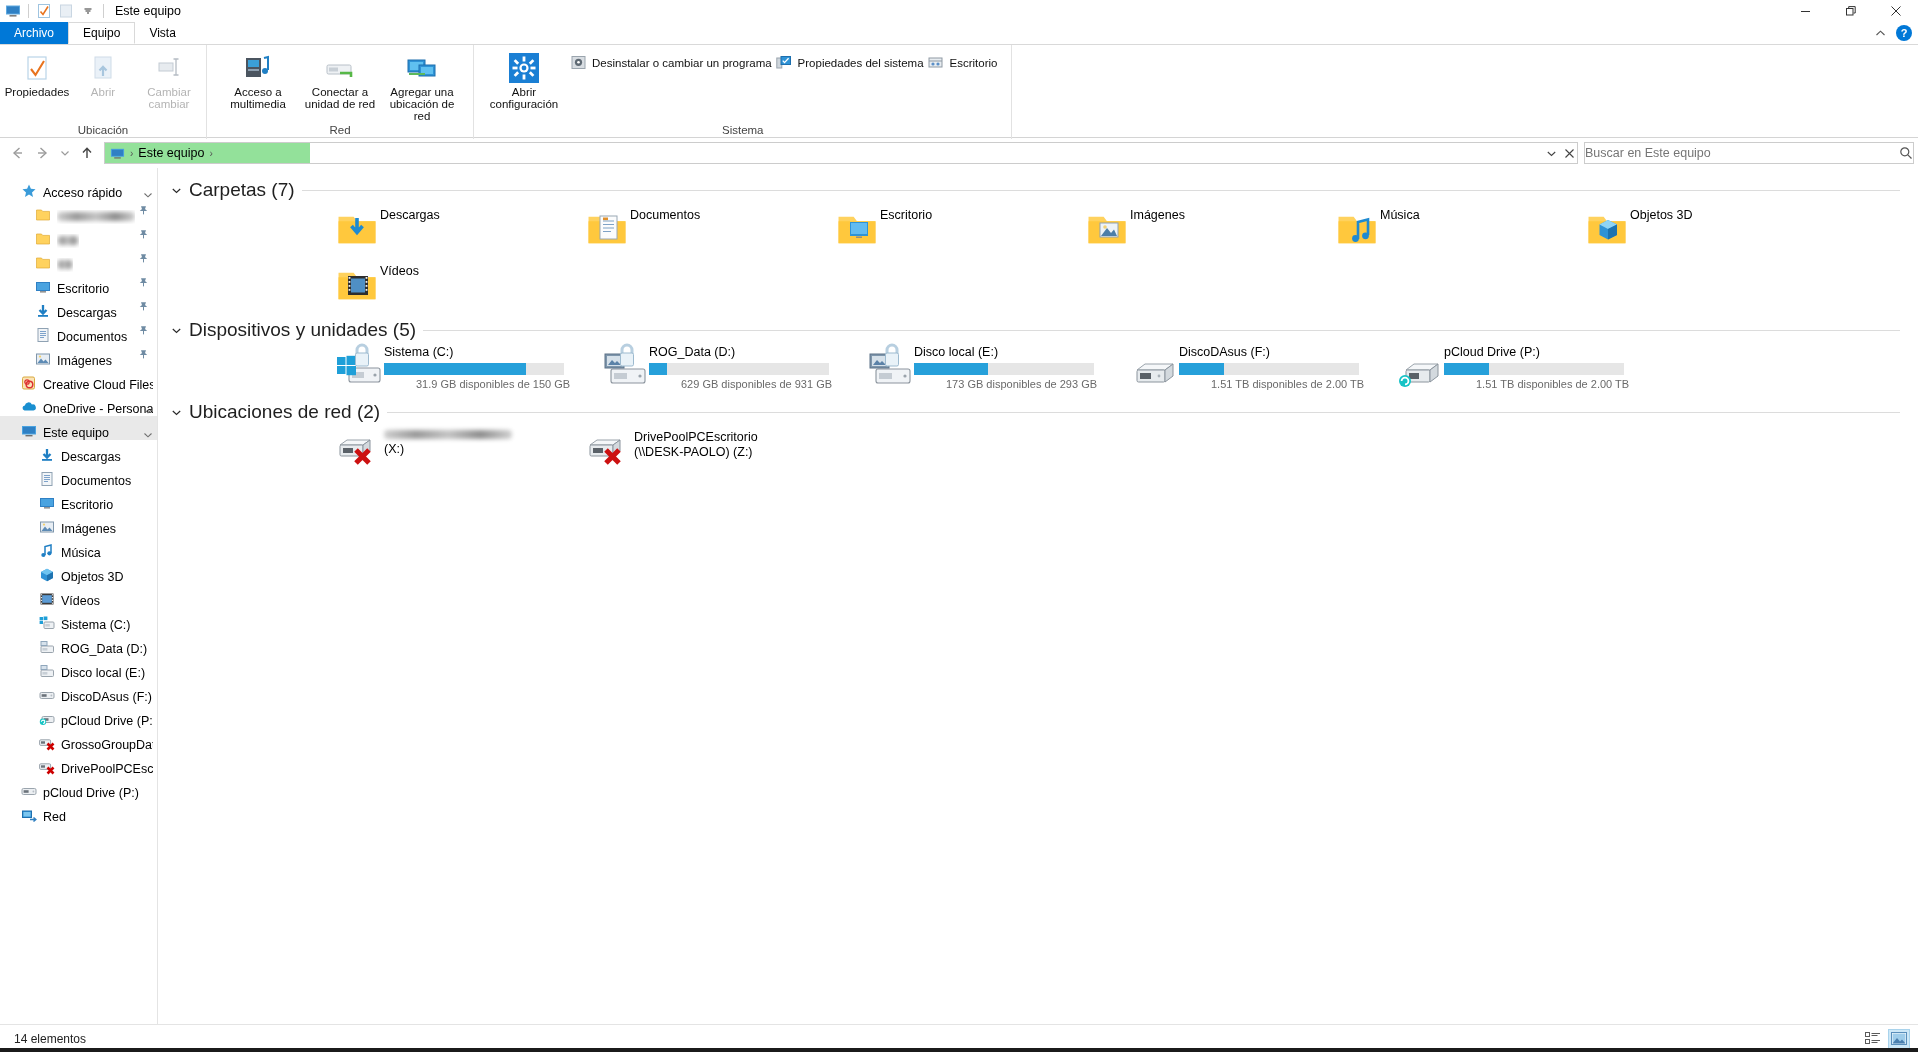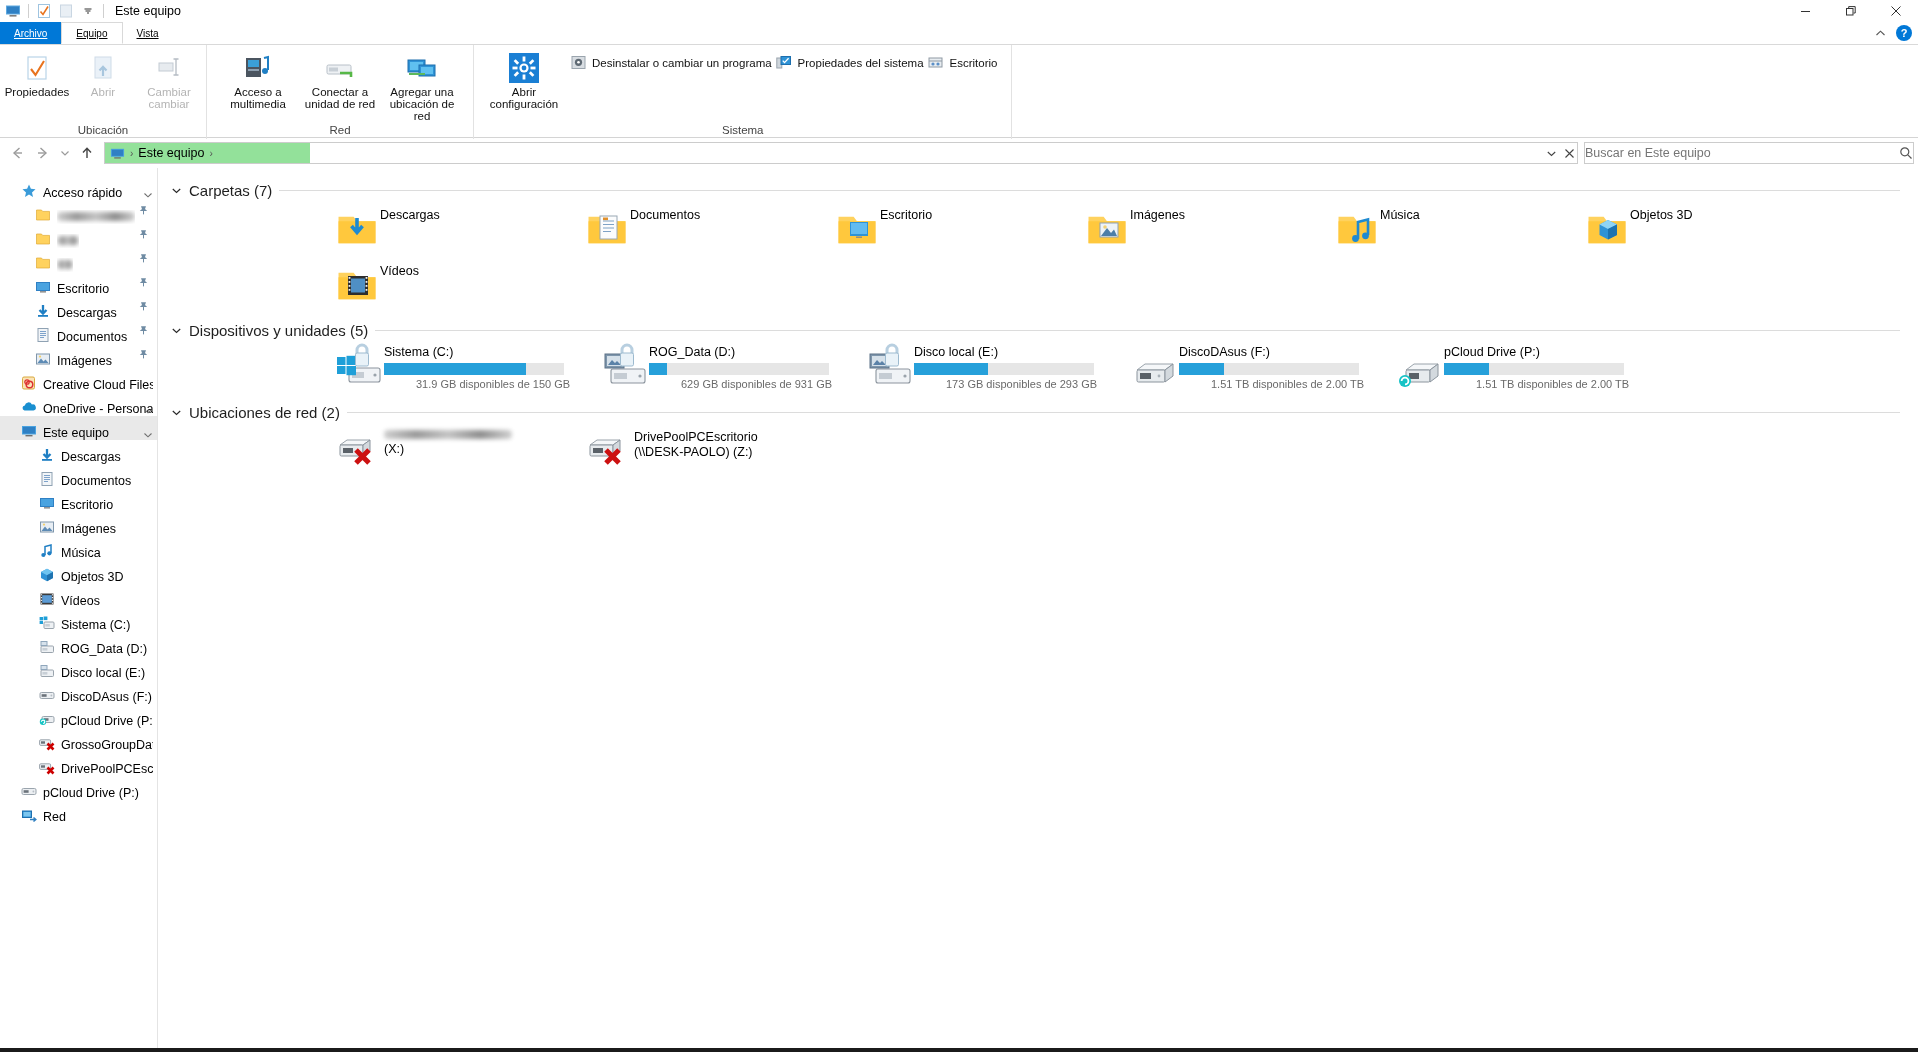--- a/index.html
+++ b/index.html
@@ -18,21 +18,21 @@
   .qat { display: flex; align-items: center; gap: 2px; padding-left: 3px; height: 22px; }
   .qat-ico { width: 20px; height: 20px; display: flex; align-items: center; justify-content: center; }
   .qat-sep { width: 1px; height: 14px; background: #cfcfcf; margin: 0 3px; }
   .title-text { font-size: 12.5px; color: #000; margin-left: 6px; }
   .winbtns { position: absolute; right: 0; top: 0; display: flex; height: 22px; }
   .winbtn { width: 45px; height: 22px; display: flex; align-items: center; justify-content: center; }
   .winbtn svg { display: block; }
 
   
   .tabstrip { height: 22px; display: flex; align-items: stretch; background: #fff; position: relative; flex: 0 0 22px; }
-  .tab { padding: 0 14px; display: flex; align-items: center; font-size: 10px; color: #000; height: 22px; text-decoration: underline; }
+  .tab { padding: 0 14px; display: flex; align-items: center; font-size: 12px; color: #000; height: 22px; }
   .tab.file { background: #0078d7; color: #fff; }
   .tab.active { background: #fff; border: 1px solid #d9d9d9; border-bottom: 1px solid #fff; position: relative; z-index: 3; }
   .tab-right { position: absolute; right: 6px; top: 0; height: 22px; display: flex; align-items: center; gap: 9px; }
   .chev-up { width: 14px; height: 14px; display:flex; align-items:center; justify-content:center; }
   .help-btn { width: 16px; height: 16px; border-radius: 50%; background: #0078d7; color: #fff; font-size: 11px;
               display: flex; align-items: center; justify-content: center; font-weight: bold; }
 
   
   .ribbon { height: 94px; background: #fff; border-top: 1px solid #d9d9d9; border-bottom: 1px solid #d4d4d4;
             display: flex; align-items: stretch; flex: 0 0 94px; position: relative; }
@@ -80,21 +80,21 @@
   .lvl2 { padding-left: 38px; }
   .pin { position: absolute; right: 8px; top: 5px; }
   .blur-txt { height: 9px; border-radius: 4px;
               background: linear-gradient(90deg,#cfcfcf,#9a9a9a,#c4c4c4,#8f8f8f,#d0d0d0); filter: blur(2.2px); }
   .chev-side { position: absolute; right: 4px; width: 10px; height: 10px; }
 
   
   .content { flex: 1; position: relative; overflow: hidden; padding: 12px 0 0 0; }
   .grouphdr { display: flex; align-items: center; gap: 7px; padding: 0 18px 0 12px; height: 20px; }
   .grouphdr .chev { width: 12px; height: 12px; display: flex; align-items: center; justify-content: center; }
-  .grouphdr .gt { font-size: 15px; color: #1f1f1f; white-space: nowrap; }
+  .grouphdr .gt { font-size: 19px; color: #1f1f1f; white-space: nowrap; }
   .grouphdr .rule { flex: 1; height: 1px; background: #dcdcdc; }
 
   .tiles { display: flex; flex-wrap: wrap; padding-left: 176px; }
   .tile { width: 250px; height: 56px; display: flex; align-items: flex-start; padding-top: 4px; }
   .tile .ic { width: 46px; height: 48px; display: flex; align-items: center; justify-content: center; flex: 0 0 46px; }
   .tile .nm { font-size: 12.5px; margin-top: 4px; line-height: 15px; }
 
   .drives { display: flex; flex-wrap: wrap; padding-left: 176px; }
   .drive { width: 265px; height: 56px; display: flex; align-items: flex-start; padding-top: 4px; }
   .drive .ic { width: 50px; height: 46px; display: flex; align-items: flex-end; justify-content: center; flex: 0 0 50px;
@@ -976,15 +976,34 @@
             <span class="nm">
               <span style="display:block">DrivePoolPCEscritorio</span>
               <span style="display:block">(\\DESK-PAOLO) (Z:)</span>
             </span>
           </div>
         </div>
 
     </div>
   </div>
 
+  <div class="statusbar">
+    <span class="status-txt">14 elementos</span>
+    <span class="viewtoggle">
+      <span class="vbtn">
+        <svg width="16" height="14" viewBox="0 0 16 14">
+            <rect x="0.5" y="0.5" width="4" height="4" fill="none" stroke="#5a5a5a"></rect>
+            <rect x="0.5" y="7.5" width="4" height="4" fill="none" stroke="#5a5a5a"></rect>
+            <path d="M6.5 1.5 H15 M6.5 3.5 H12.5 M6.5 8.5 H15 M6.5 10.5 H12.5" stroke="#5a5a5a"></path>
+          </svg>
+      </span>
+      <span class="vbtn active">
+        <svg width="16" height="13" viewBox="0 0 16 13">
+            <rect x="0.5" y="0.5" width="15" height="12" fill="#fff" stroke="#5a8fbb"></rect>
+            <rect x="1.5" y="1.5" width="13" height="10" fill="#9fcdea"></rect>
+            <path d="M1.5 11.5 L6 6 L9 9.5 L11 7.5 L14.5 11.5 Z" fill="#4a7fae"></path>
+          </svg>
+      </span>
+    </span>
+  </div>
 
   <div class="taskbar-strip"></div>
 </div>
 
 </body></html>

